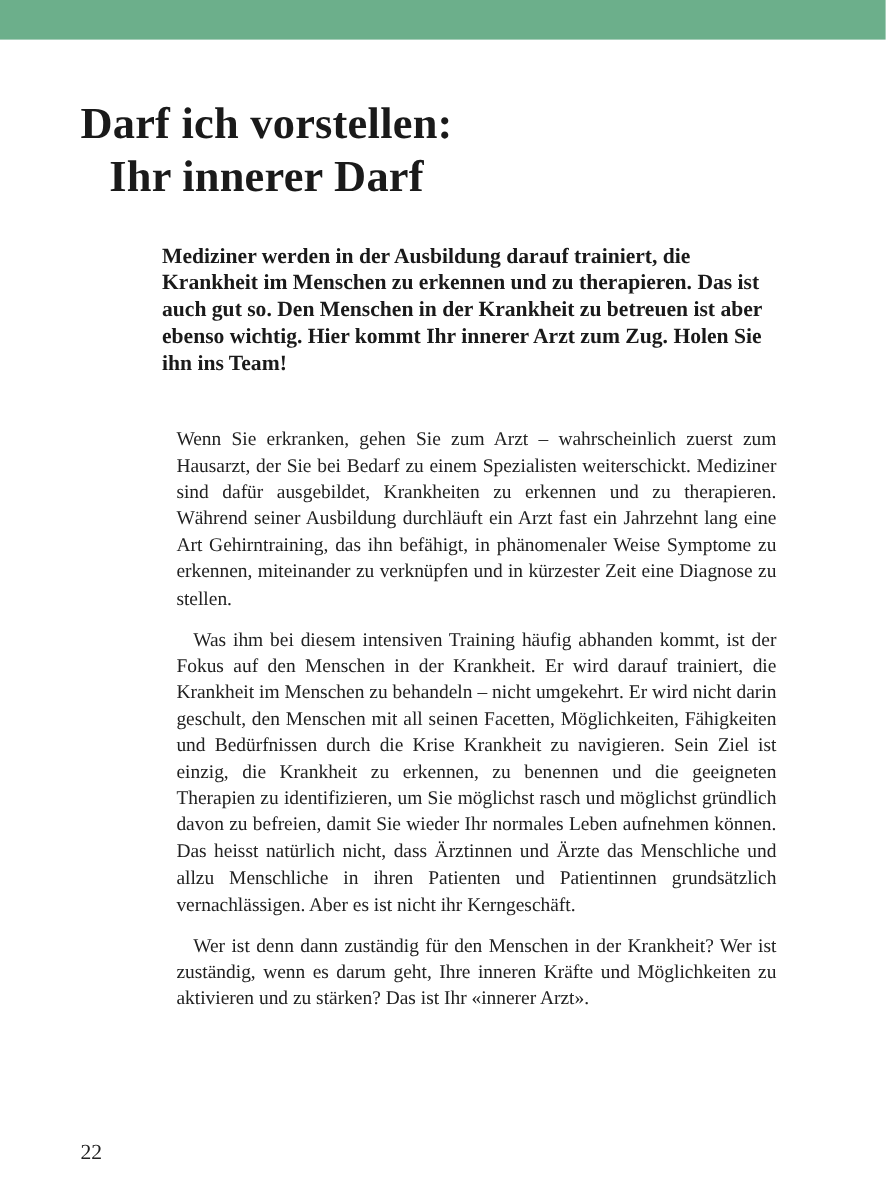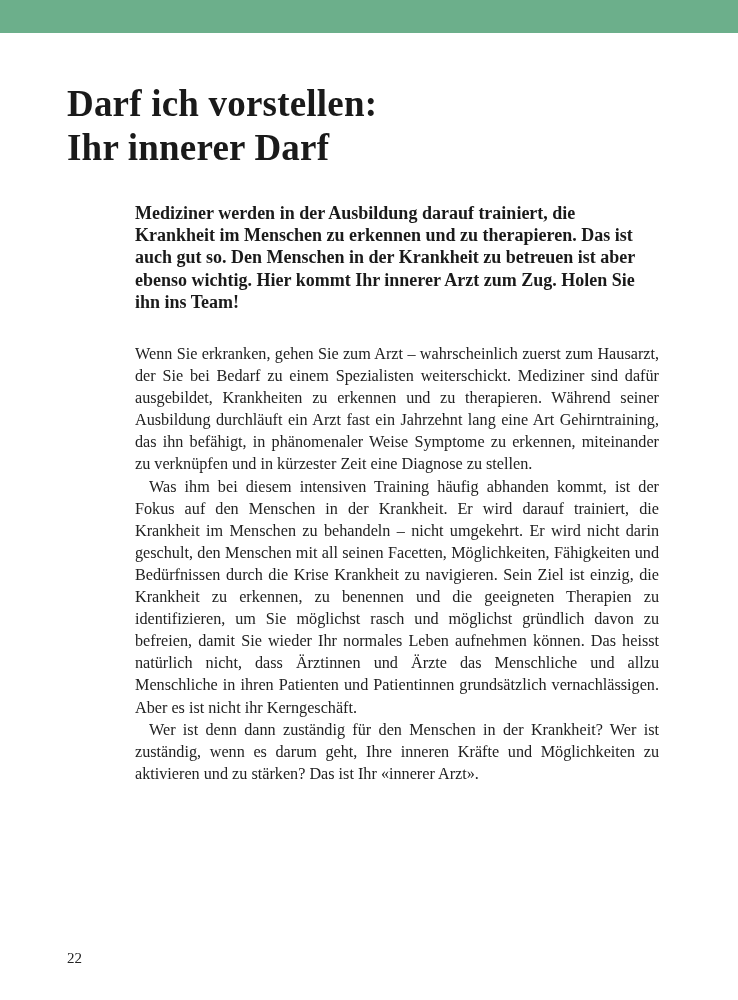--- a/index.html
+++ b/index.html
@@ -4,33 +4,33 @@
 <style>
   html, body { margin: 0; padding: 0; }
   body {
     width: 738px; height: 1000px; background: #ffffff; position: relative; overflow: hidden;
     font-family: "Liberation Serif", "DejaVu Serif", serif; color: #1c1c1c;
   }
   .top-band { position: absolute; left: 0; top: 0; width: 738px; height: 33px; background: #6caf8b; }
   .title {
     position: absolute; left: 67px; top: 82px; margin: 0;
     font-family: "Liberation Serif", "DejaVu Serif", serif; font-weight: bold;
-    font-size: 37px; line-height: 44px; color: #1a1a1a; letter-spacing: 0.2px;
+    font-size: 37px; line-height: 44px; color: #1a1a1a; letter-spacing: 0.2px; text-align: center;
   }
   .lead {
     position: absolute; left: 135px; top: 202px; width: 520px; margin: 0;
     font-weight: bold; font-size: 18px; line-height: 22.2px; color: #1a1a1a;
   }
   .body-text {
     position: absolute; left: 135px; top: 343px; width: 524px;
     font-size: 16.2px; line-height: 22.1px; color: #222;
   }
-  .body-text p { margin: 0; text-align: justify; text-align-last: left; }
+  .body-text p { margin: 12px; text-align: justify; text-align-last: left; }
   .body-text p.indent { text-indent: 14px; }
-  .page-number { position: absolute; left: 67px; top: 950px; font-size: 15px; color: #222; }
+  .page-number { position: absolute; left: 67px; top: 950px; font-size: 18px; color: #222; }
 </style>
 </head>
 <body>
 
 <div class="top-band"></div>
 
 <h1 class="title">
   <span>Darf ich vorstellen:</span><br>
   <span>Ihr innerer Darf</span>
 </h1>

